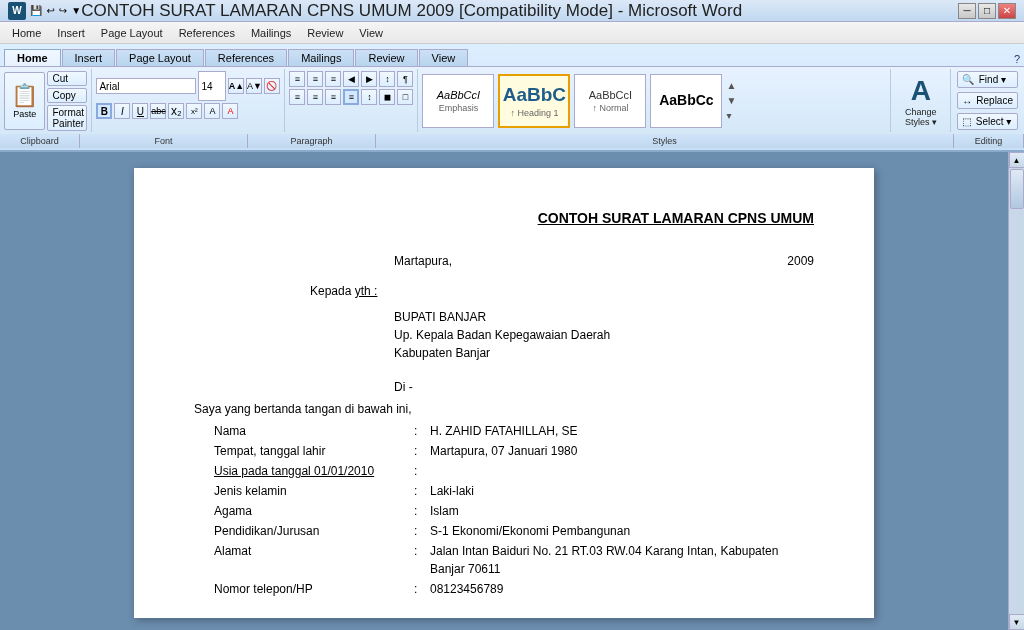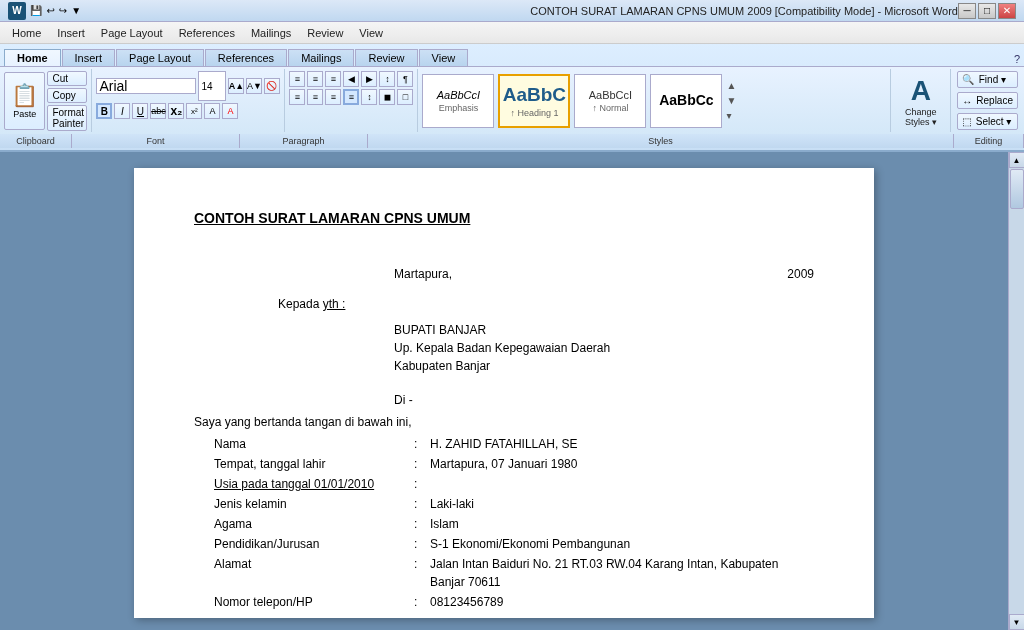--- a/index.html
+++ b/index.html
@@ -9,21 +9,21 @@
     .title-bar {
       background: linear-gradient(to bottom, #dce8f7, #c0d8f0);
       height: 22px;
       display: flex;
       align-items: center;
       justify-content: space-between;
       padding: 0 8px;
       border-bottom: 1px solid #aac;
     }
     .title-bar-left { display: flex; align-items: center; gap: 4px; }
-    .title-bar-title { font-size: 11px; color: #222; flex: 1; text-align: right; }
+    .title-bar-title { font-size: 17px; color: #222; flex: 1; text-align: left; }
     .title-bar-controls { display: flex; gap: 2px; }
     .title-btn { width: 18px; height: 16px; background: linear-gradient(to bottom, #e8e8e8, #c8c8c8); border: 1px solid #888; font-size: 10px; display: flex; align-items: center; justify-content: center; cursor: pointer; }
 
     
     .menu-bar {
       background: linear-gradient(to bottom, #f5f5f5, #e8e8e8);
       height: 22px;
       display: flex;
       align-items: center;
       padding: 0 4px;
@@ -110,21 +110,21 @@
       flex-direction: column;
       padding: 2px 4px;
       border-right: 1px solid #b8cce0;
       gap: 2px;
       min-width: 160px;
     }
     .font-row { display: flex; align-items: center; gap: 2px; }
     .font-select {
       background: white;
       border: 1px solid #aac;
-      font-size: 14px;
+      font-size: 10px;
       padding: 1px 2px;
       width: 110px;
       height: 16px;
     }
     .font-size-select {
       background: white;
       border: 1px solid #aac;
       font-size: 10px;
       padding: 14px 2px;
       width: 32px;
@@ -260,35 +260,35 @@
       width: 740px;
       min-height: 450px;
       padding: 40px 60px;
       box-shadow: 2px 2px 8px rgba(0,0,0,0.3);
       font-family: Arial, sans-serif;
       font-size: 12px;
       line-height: 1.5;
     }
 
     .page-title {
-      text-align: left;
+      text-align: right;
       font-weight: bold;
       font-size: 14px;
       text-decoration: underline;
-      margin-bottom: 36px;
+      margin-bottom: 23px;
     }
 
     .date-line {
       display: flex;
       justify-content: space-between;
       margin-left: 200px;
       margin-bottom: 12px;
     }
 
-    .kepada-section { margin-left: 84px; margin-bottom: 8px; }
+    .kepada-section { margin-left: 116px; margin-bottom: 8px; }
     .kepada-section .yth { text-decoration: underline; }
 
     .recipient { margin-left: 200px; margin-bottom: 16px; }
 
     .di-section { margin-left: 200px; margin-bottom: 4px; }
     .di-indent { margin-left: 240px; margin-bottom: 16px; }
 
     .intro { margin-bottom: 4px; }
 
     .data-table { margin-left: 20px; }
@@ -402,21 +402,21 @@
         <input class="font-size-select" type="text" value="14" style="width: 28px;">
         <div class="icon-btn" style="font-size:9px;font-weight:bold;">A▲</div>
         <div class="icon-btn" style="font-size:9px;">A▼</div>
         <div class="icon-btn" style="font-size:9px;">🚫</div>
       </div>
       <div class="font-row">
         <div class="icon-btn bold-btn" style="background:#d4e8ff;border:2px solid #88aadd;">B</div>
         <div class="icon-btn italic-btn">I</div>
         <div class="icon-btn underline-btn">U</div>
         <div class="icon-btn" style="text-decoration:line-through;font-size:9px;">abc</div>
-        <div class="icon-btn" style="font-size:12px;font-weight:bold;">x₂</div>
+        <div class="icon-btn" style="font-size:12px;">x₂</div>
         <div class="icon-btn" style="font-size:8px;">x²</div>
         <div class="icon-btn" style="font-size:9px;">A</div>
         <div class="icon-btn" style="font-size:9px;color:red;">A</div>
       </div>
     </div>
 
     <div class="para-group">
       <div class="font-row">
         <div class="icon-btn" style="font-size:9px;">≡</div>
         <div class="icon-btn" style="font-size:9px;">≡</div>
@@ -478,21 +478,21 @@
         <span>Replace</span>
       </div>
       <div class="editing-btn">
         <span>⬚</span>
         <span>Select ▾</span>
       </div>
     </div>
   </div>
 
   <div class="ribbon-labels">
-    <div class="ribbon-label" style="width:72px;">Clipboard</div>
+    <div class="ribbon-label" style="width:80px;">Clipboard</div>
     <div class="ribbon-label" style="width:168px;">Font</div>
     <div class="ribbon-label" style="width:128px;">Paragraph</div>
     <div class="ribbon-label" style="flex:1;">Styles</div>
     <div class="ribbon-label" style="width:70px;">Editing</div>
   </div>
 </div>
 
 <div class="doc-area">
   <div class="doc-scroll">
     <div class="page">

